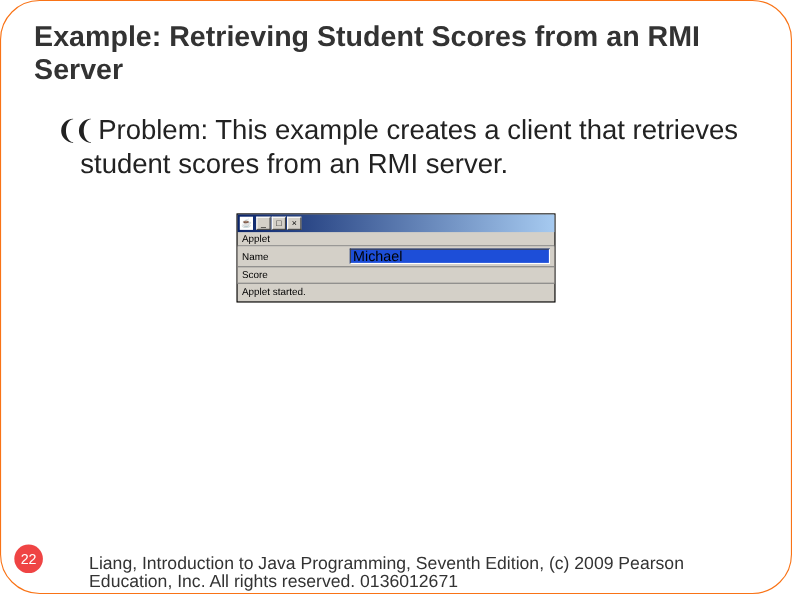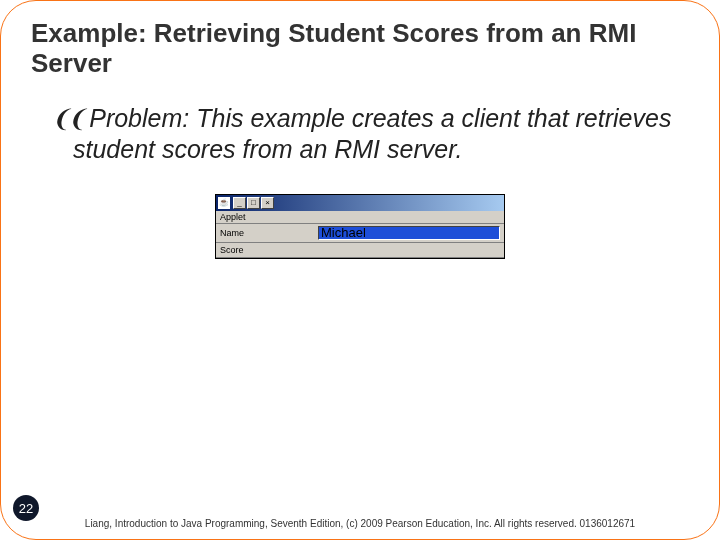--- a/index.html
+++ b/index.html
@@ -26,21 +26,20 @@
     margin-bottom: 24px;
   }
   .body-text {
     font-size: 25px;
     color: #222;
     line-height: 1.2;
     padding-left: 20px;
     text-indent: -22px;
     margin-left: 22px;
     margin-bottom: 30px;
-    font-style: italic;
   }
   .bullet-glyph {
     font-family: "Times New Roman", serif;
     font-size: 24px;
     letter-spacing: -4px;
     margin-right: 6px;
   }
   .applet-area {
     display: flex;
     justify-content: center;
@@ -130,33 +129,33 @@
     padding: 2px 4px;
     font-size: 9px;
     height: 16px;
   }
   .page-number {
     position: absolute;
     left: 12px;
     bottom: 18px;
     width: 26px; height: 26px;
     border-radius: 50%;
-    background: #0f172a;
+    background: #ef4444;
     color: #fff;
     font-size: 13px;
     display: flex;
     align-items: center;
     justify-content: center;
   }
   .footer {
     position: absolute;
-    bottom: 10px;
+    bottom: 0;
     left: 0; right: 0;
-    text-align: center;
-    font-size: 10px;
+    text-align: left;
+    font-size: 16px;
     color: #333;
     padding: 0 80px;
     line-height: 1.1;
   }
 </style>
 </head>
 <body>
 
 <div class="slide">
 
@@ -181,19 +180,22 @@
       </div>
       <div class="panel">
         <div class="form-row">
           <span class="form-label">Name</span>
           <input class="text-input" value="Michael" style="">
         </div>
         <div class="form-row">
           <span class="form-label">Score</span>
         </div>
       </div>
+      <div class="statusbar">
+        <span>Applet started.</span>
+      </div>
     </div>
   </div>
 
   <div class="page-number">22</div>
 
   <div class="footer">Liang, Introduction to Java Programming, Seventh Edition, (c) 2009 Pearson Education, Inc. All rights reserved. 0136012671</div>
 </div>
 
 </body></html>

